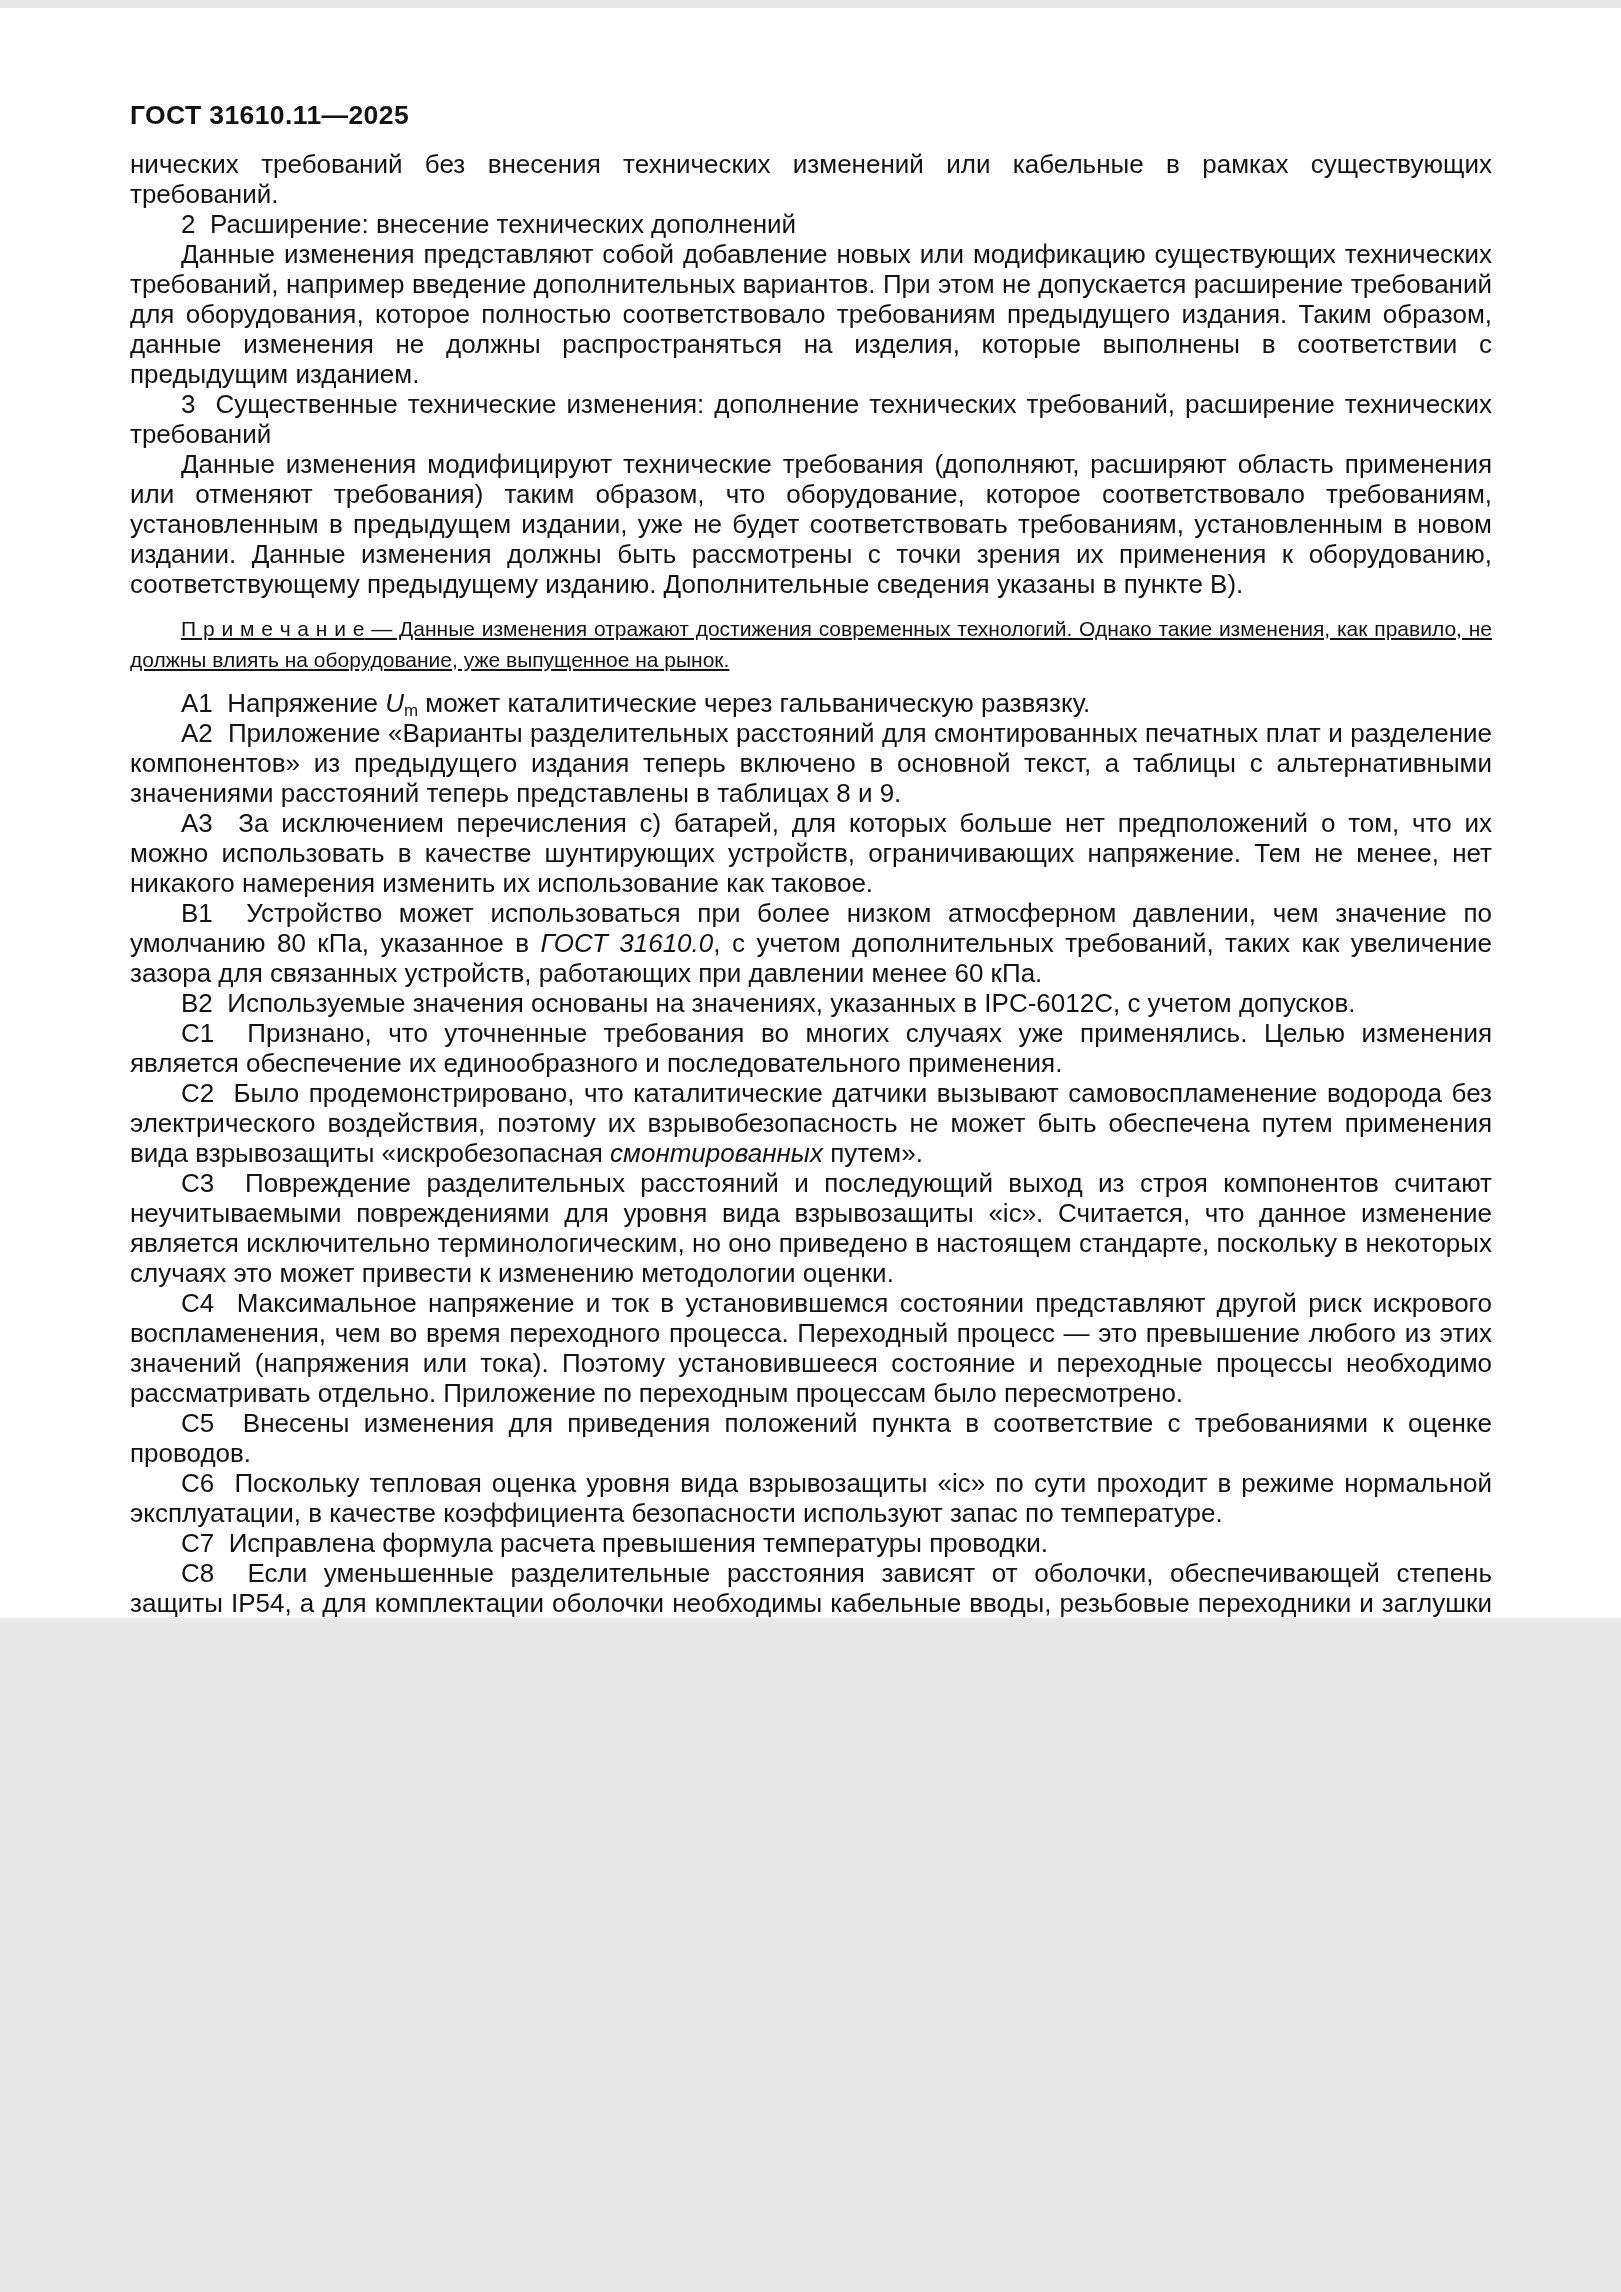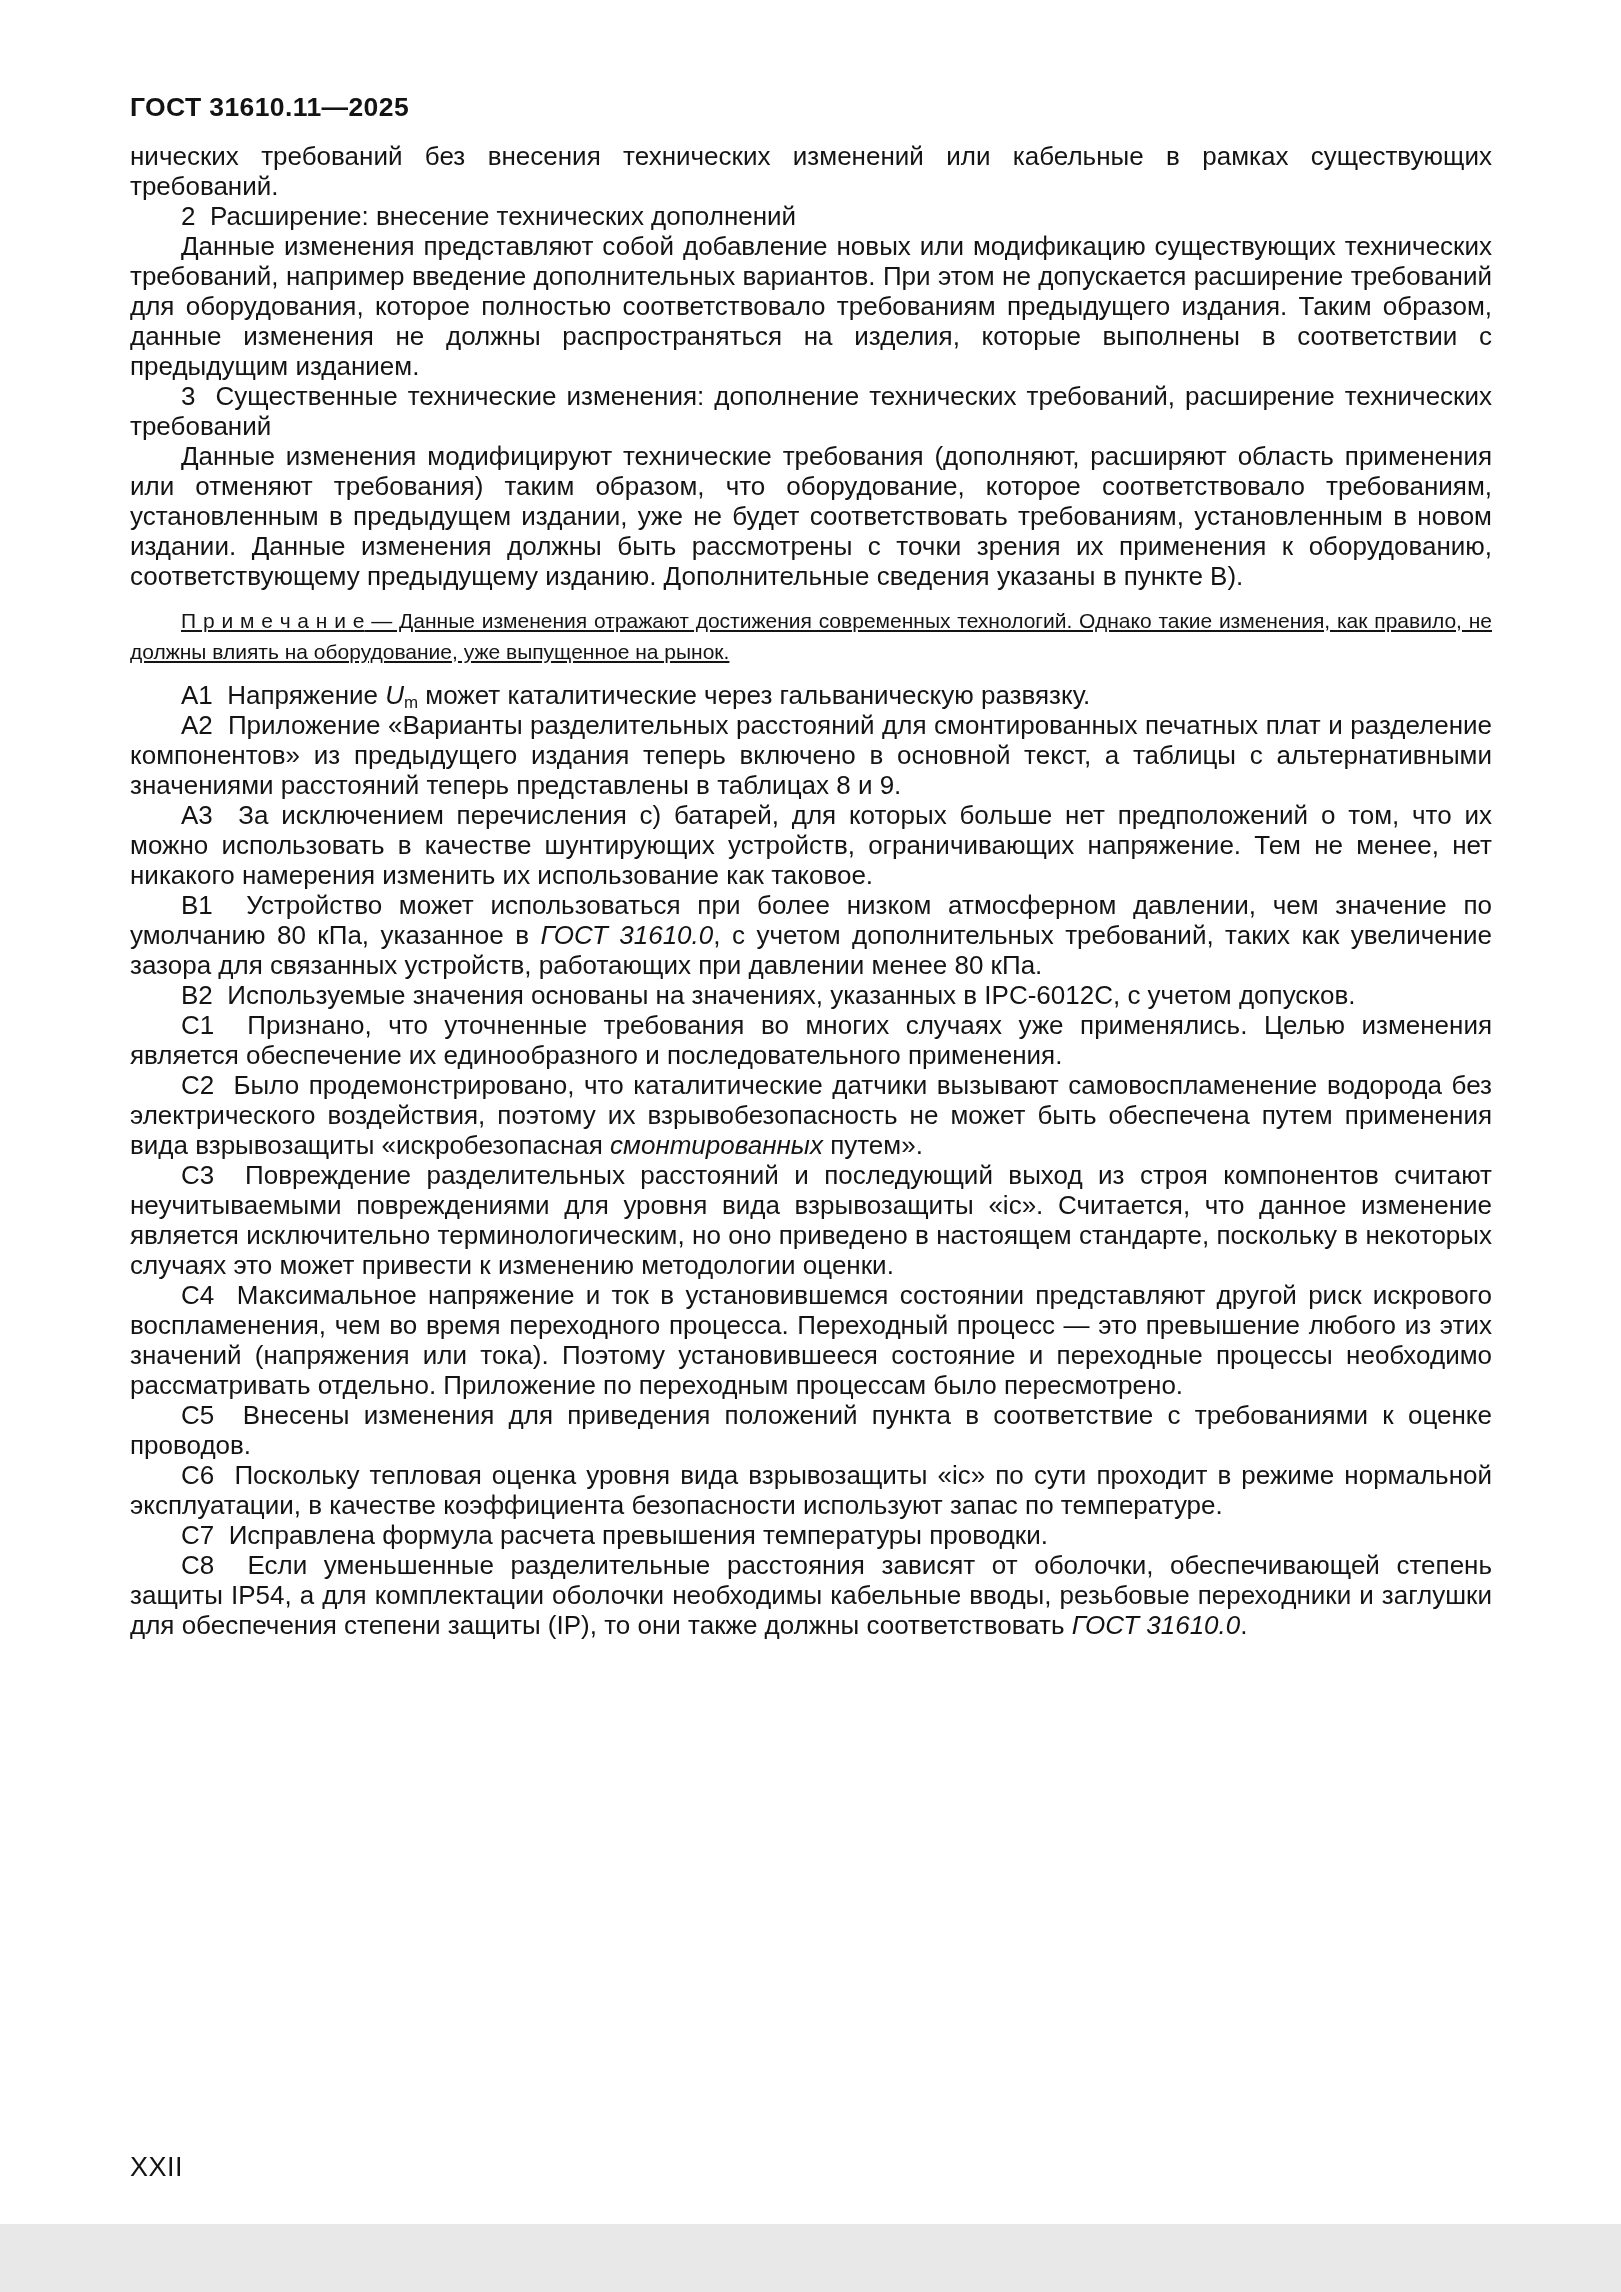--- a/index.html
+++ b/index.html
@@ -3,22 +3,22 @@
 <meta charset="utf-8">
 <style>
   html, body {
     margin: 0;
     padding: 0;
     background: #e8e8e8;
   }
   .page {
     position: relative;
     width: 1621px;
-    height: 2224px;
-    margin: 0 auto;
+    height: 1610px;
+    margin: 8px auto;
     background: #ffffff;
     font-family: "Liberation Sans", sans-serif;
     color: #141414;
     overflow: hidden;
   }
   .header {
     position: absolute;
     top: 92px;
     left: 130px;
     font-size: 26.5px;
@@ -87,21 +87,21 @@
 
     <p class="note"><span>П р и м е ч а н и е</span><span> — Данные изменения отражают достижения современных технологий. Однако такие изменения, как правило, не должны влиять на оборудование, уже выпущенное на рынок.</span></p>
 
 
     <p><span>A1&nbsp;&nbsp;Напряжение </span><i>U</i><sub>m</sub><span> может каталитические через гальваническую развязку.</span></p>
 
     <p>A2&nbsp;&nbsp;Приложение «Варианты разделительных расстояний для смонтированных печатных плат и разделение компонентов» из предыдущего издания теперь включено в основной текст, а таблицы с альтернативными значениями расстояний теперь представлены в таблицах 8 и 9.</p>
 
     <p>A3&nbsp;&nbsp;За исключением перечисления c) батарей, для которых больше нет предположений о том, что их можно использовать в качестве шунтирующих устройств, ограничивающих напряжение. Тем не менее, нет никакого намерения изменить их использование как таковое.</p>
 
-    <p><span>B1&nbsp;&nbsp;Устройство может использоваться при более низком атмосферном давлении, чем значение по умолчанию 80 кПа, указанное в </span><i>ГОСТ 31610.0</i><span>, с учетом дополнительных требований, таких как увеличение зазора для связанных устройств, работающих при давлении менее 80 кПа.</span></p>
+    <p><span>B1&nbsp;&nbsp;Устройство может использоваться при более низком атмосферном давлении, чем значение по умолчанию 80 кПа, указанное в </span><i>ГОСТ 31610.0</i><span>, с учетом дополнительных требований, таких как увеличение зазора для связанных устройств, работающих при давлении менее 60 кПа.</span></p>
 
     <p>B2&nbsp;&nbsp;Используемые значения основаны на значениях, указанных в IPC-6012C, с учетом допусков.</p>
 
     <p>C1&nbsp;&nbsp;Признано, что уточненные требования во многих случаях уже применялись. Целью изменения является обеспечение их единообразного и последовательного применения.</p>
 
     <p><span>C2&nbsp;&nbsp;Было продемонстрировано, что каталитические датчики вызывают самовоспламенение водорода без электрического воздействия, поэтому их взрывобезопасность не может быть обеспечена путем применения вида взрывозащиты «искробезопасная </span><i>смонтированных</i><span> путем».</span></p>
 
     <p>C3&nbsp;&nbsp;Повреждение разделительных расстояний и последующий выход из строя компонентов считают неучитываемыми повреждениями для уровня вида взрывозащиты «ic». Считается, что данное изменение является исключительно терминологическим, но оно приведено в настоящем стандарте, поскольку в некоторых случаях это может привести к изменению методологии оценки.</p>
 
     <p>C4&nbsp;&nbsp;Максимальное напряжение и ток в установившемся состоянии представляют другой риск искрового воспламенения, чем во время переходного процесса. Переходный процесс — это превышение любого из этих значений (напряжения или тока). Поэтому установившееся состояние и переходные процессы необходимо рассматривать отдельно. Приложение по переходным процессам было пересмотрено.</p>

